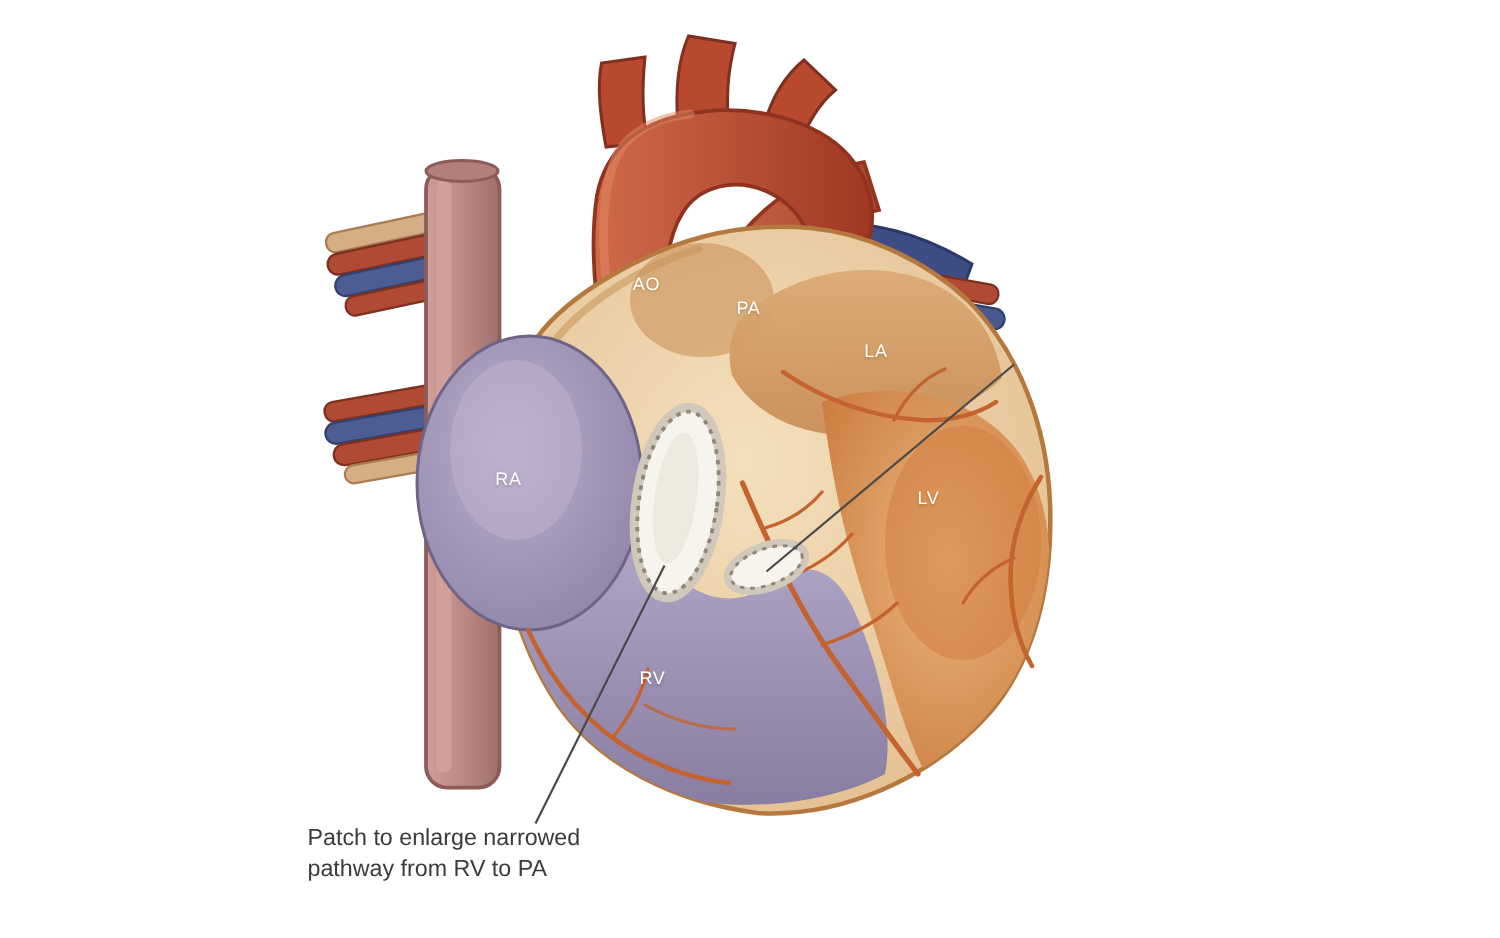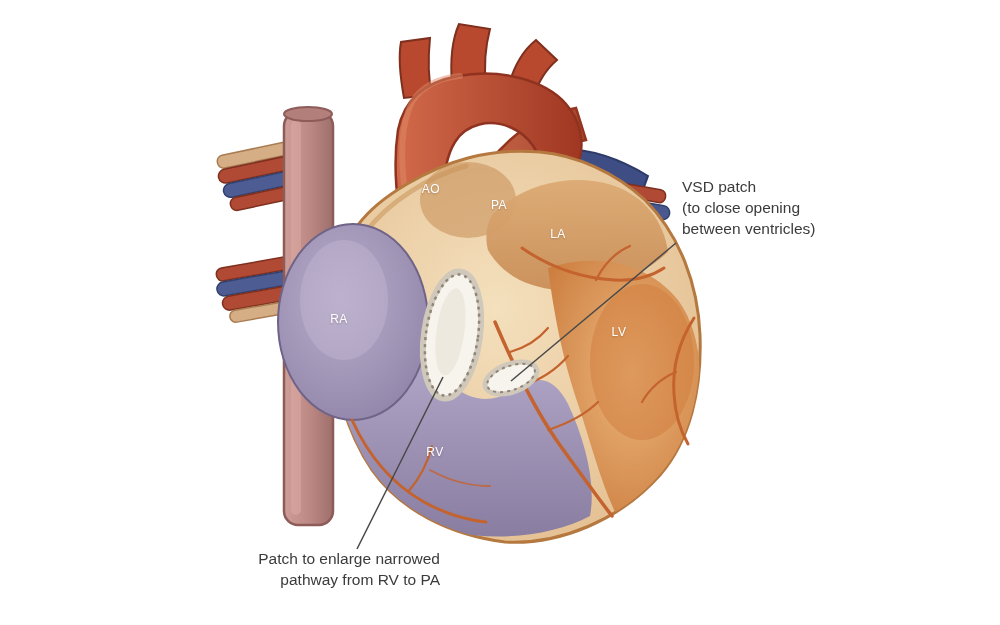--- a/index.html
+++ b/index.html
@@ -24,21 +24,21 @@
     text-align:center;
   }
   .annotation{
     position:absolute;
     color:#3b3b3b;
     font-size:15.5px;
     line-height:21px;
     white-space:pre-line;
   }
   .annotation.right{ text-align:left; }
-  .annotation.bottom{ text-align:right; }
+  .annotation.bottom{ text-align:left; }
 </style>
 </head>
 <body>
 
 <div id="stage">
 
   <svg width="1000" height="625" viewBox="0 0 1000 625">
     <defs>
       <linearGradient id="gAorta" x1="0" y1="0" x2="1" y2="0">
         <stop offset="0" stop-color="#d1694a"></stop>
@@ -177,23 +177,20 @@
     </g>
 
     <g stroke="#4a4a4a" stroke-width="1.5">
       <line x1="676" y1="243" x2="511" y2="381"></line>
       <line x1="357" y1="549" x2="443" y2="377"></line>
     </g>
   </svg>
 
   <div class="chamber-label" style="left:431px;top:189px;">AO</div>
   <div class="chamber-label" style="left:499px;top:205px;">PA</div>
-  <div class="chamber-label" style="left:558px;top:234px;">LA</div>
+  <div class="chamber-label" style="left:584px;top:234px;">LA</div>
   <div class="chamber-label" style="left:339px;top:319px;">RA</div>
   <div class="chamber-label" style="left:619px;top:332px;">LV</div>
   <div class="chamber-label" style="left:435px;top:452px;">RV</div>
 
-  <div class="annotation right" style="left:682px;top:176px;">VSD patch
-(to close opening
-between ventricles)</div>
   <div class="annotation bottom" style="left:205px;top:548px;width:235px;">Patch to enlarge narrowed
 pathway from RV to PA</div>
 </div>
 
 </body></html>

